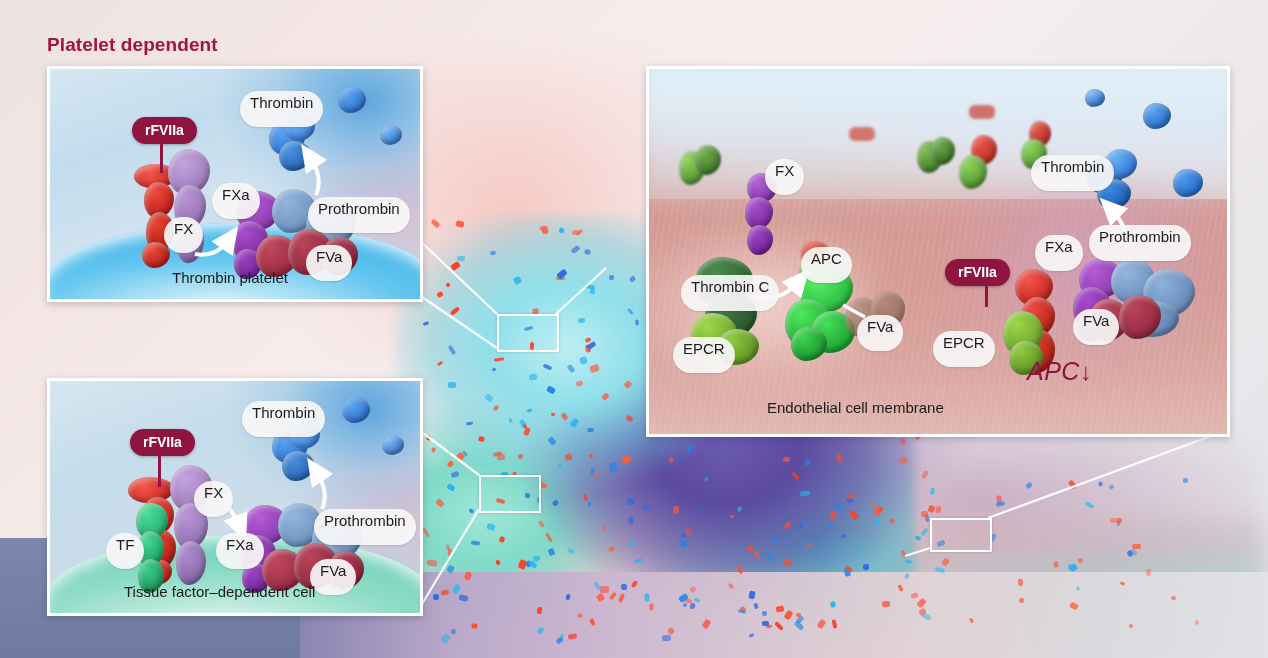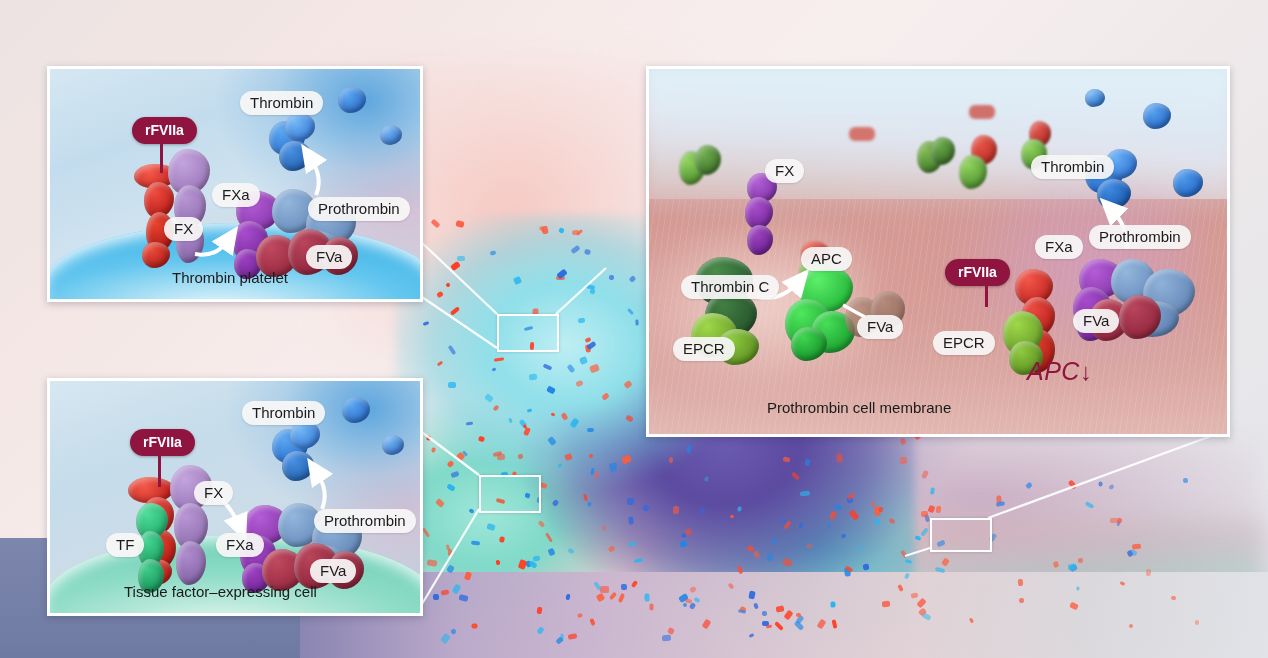--- a/index.html
+++ b/index.html
@@ -140,21 +140,21 @@
     position:absolute;display:block;border-radius:46% 54% 58% 42%/52% 46% 54% 48%;
     box-shadow:inset -2px -3px 5px rgba(0,0,0,.28), inset 2px 3px 5px rgba(255,255,255,.38);
   }
 
   
   .pill{
     position:absolute;
     background:rgba(248,246,246,.93);
     color:#1b1b1b;
     border-radius:999px;
-    padding:3px 10px 4px;
+    padding:3px 10px 16px;
     font-size:15px;
     line-height:1.15;
     white-space:nowrap;
     box-shadow:0 1px 2px rgba(0,0,0,.12);
   }
   .badge{
     position:absolute;
     background:#8f1440;
     color:#ffffff;
     font-weight:bold;
@@ -545,20 +545,21 @@
         <line x1="497" y1="348" x2="419" y2="295"></line>
         <line x1="556" y1="314" x2="606" y2="268"></line>
         <line x1="479" y1="475" x2="419" y2="430"></line>
         <line x1="479" y1="509" x2="419" y2="609"></line>
         <line x1="988" y1="518" x2="1222" y2="432"></line>
         <line x1="930" y1="548" x2="905" y2="556"></line>
       </g>
     </svg>
   </div>
 
+  <div class="panel-title" id="title-platelet">Platelet dependent</div>
 
   <div class="panel" id="panel-platelet">
     <div class="scene-platelet"></div>
     <div class="platelet-surface"></div>
 
     <div class="prot" style="left:215px;top:42px;width:56px;height:60px;">
       <i style="left:4px;top:10px;width:36px;height:34px;background:radial-gradient(circle at 34% 30%,#5aa6ef,#1a5fc8);"></i>
       <i style="left:20px;top:2px;width:30px;height:28px;background:radial-gradient(circle at 34% 30%,#74b8f5,#2468cf);"></i>
       <i style="left:14px;top:30px;width:32px;height:30px;background:radial-gradient(circle at 34% 30%,#4a92e4,#17529f);"></i>
     </div>
@@ -688,21 +689,21 @@
     <div class="badge" style="left:80px;top:48px;">rFVIIa</div>
     <div class="badge-stem" style="left:108px;top:74px;height:32px;"></div>
 
     <div class="pill" style="left:192px;top:20px;">Thrombin</div>
     <div class="pill" style="left:144px;top:100px;">FX</div>
     <div class="pill" style="left:56px;top:152px;">TF</div>
     <div class="pill" style="left:166px;top:152px;">FXa</div>
     <div class="pill" style="left:264px;top:128px;">Prothrombin</div>
     <div class="pill" style="left:260px;top:178px;">FVa</div>
 
-    <div class="caption" style="left:74px;top:202px;">Tissue factor–expressing cell</div>
+    <div class="caption" style="left:74px;top:202px;">Tissue factor–dependent cell</div>
   </div>
 
 
   <div class="panel" id="panel-epcr">
     <div class="scene-epcr"></div>
     <div class="epcr-membrane"></div>
     <div class="epcr-top-haze"></div>
     <div class="epcr-violet"></div>
     <div class="epcr-glow"></div>
 
@@ -816,16 +817,16 @@
 
     <div class="pill" style="left:382px;top:86px;">Thrombin</div>
     <div class="pill" style="left:440px;top:156px;">Prothrombin</div>
     <div class="pill" style="left:386px;top:166px;">FXa</div>
     <div class="pill" style="left:424px;top:240px;">FVa</div>
 
     <div class="apc-down" style="left:378px;top:288px;">
       <span>APC</span><span class="arr">↓</span>
     </div>
 
-    <div class="caption" style="left:118px;top:330px;">Prothrombin cell membrane</div>
+    <div class="caption" style="left:118px;top:330px;">Endothelial cell membrane</div>
   </div>
 
 </div>
 
 </body></html>

